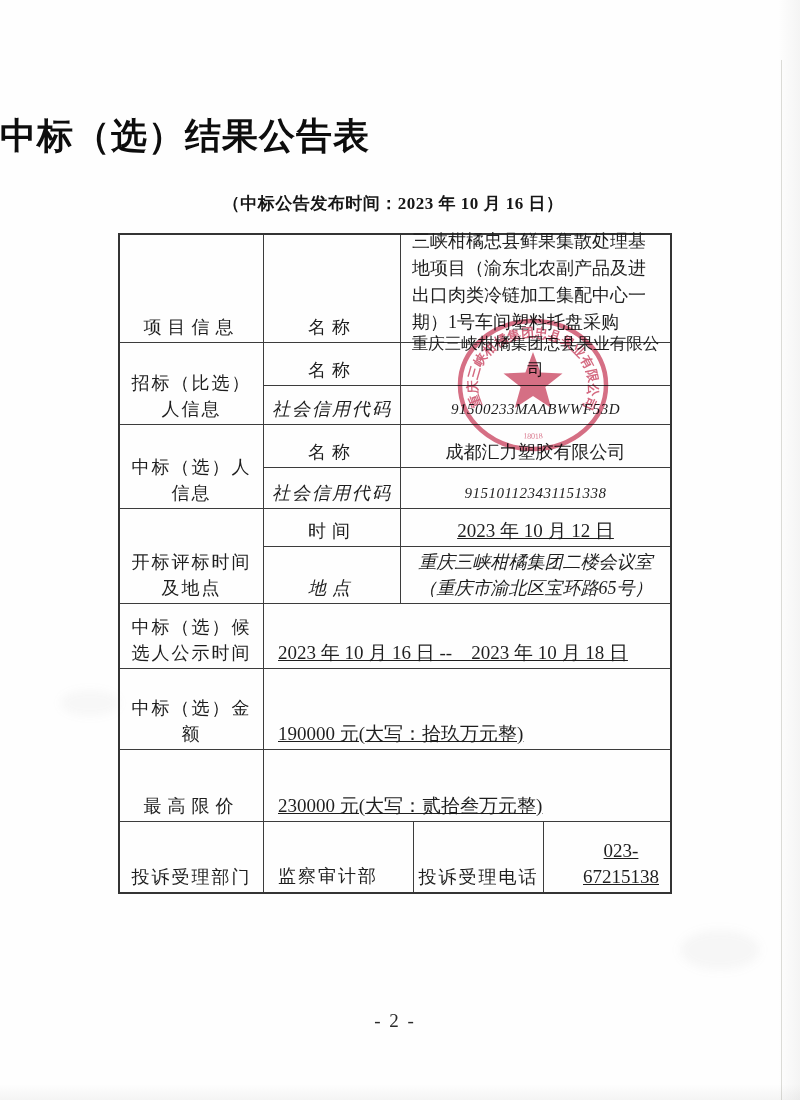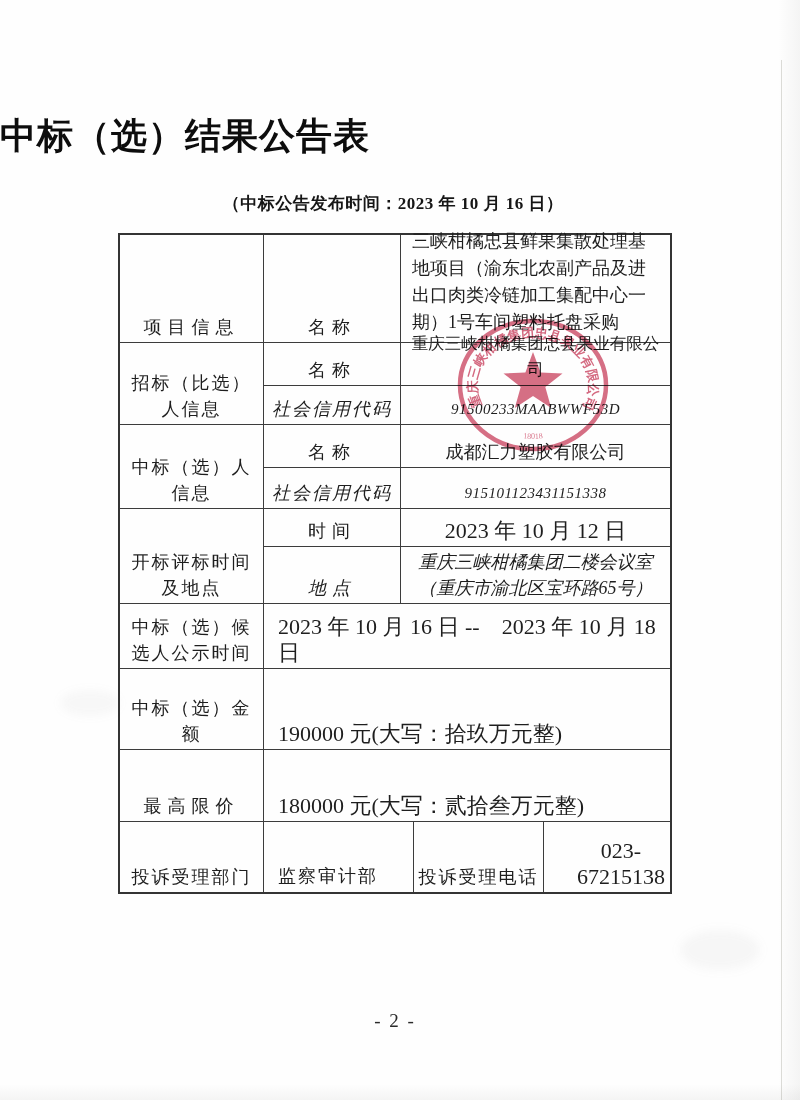--- a/index.html
+++ b/index.html
@@ -55,21 +55,21 @@
   .subrow{display:flex;box-sizing:border-box;border-bottom:1.5px solid #3c3c3c;}
   .subrow:last-child{border-bottom:none;font-style:italic;}
   .label{letter-spacing:2px;}
   .sp{letter-spacing:6px;}
   .left{justify-content:flex-start;text-align:left;}
   .project-cell{padding:6px 10px 6px 11px;line-height:27px;}
   .tight{font-size:16.5px;letter-spacing:0;}
   .mono-num{font-size:15px;letter-spacing:0.5px;}
   .two-line{line-height:26px;}
   .pad-l{padding-left:14px;}
-  .big-val{font-size:22px;}
+  .big-val{font-size:19px;text-decoration:underline;}
   
   .c2b{width:150px;flex:none;font-family:Liberation Mono, monospace;}
   .c3b{width:130px;flex:none;}
   .c4b{flex:1;min-width:0;margin-left:28px;}
 
   .page-footer{
     position:absolute;left:0;top:1010px;width:790px;
     text-align:center;font-size:19px;color:#2a2a2a;letter-spacing:2px;
   }
 
@@ -149,21 +149,21 @@
       <div class="cell c3 left pad-l big-val">2023 年 10 月 16 日 --　2023 年 10 月 18 日</div>
     </div>
 
     <div class="trow" style="height:81px">
       <div class="cell c1 br label">中标（选）金额</div>
       <div class="cell c3 left pad-l big-val">190000 元(大写：拾玖万元整)</div>
     </div>
 
     <div class="trow" style="height:72px">
       <div class="cell c1 br label sp">最高限价</div>
-      <div class="cell c3 left pad-l big-val">180000 元(大写：贰拾叁万元整)</div>
+      <div class="cell c3 left pad-l big-val">230000 元(大写：贰拾叁万元整)</div>
     </div>
 
     <div class="trow" style="height:70px">
       <div class="cell c1 br label">投诉受理部门</div>
       <div class="cell c2b br left pad-l label">监察审计部</div>
       <div class="cell c3b br label">投诉受理电话</div>
       <div class="cell c4b big-val">023-67215138</div>
     </div>
 
   </div>

